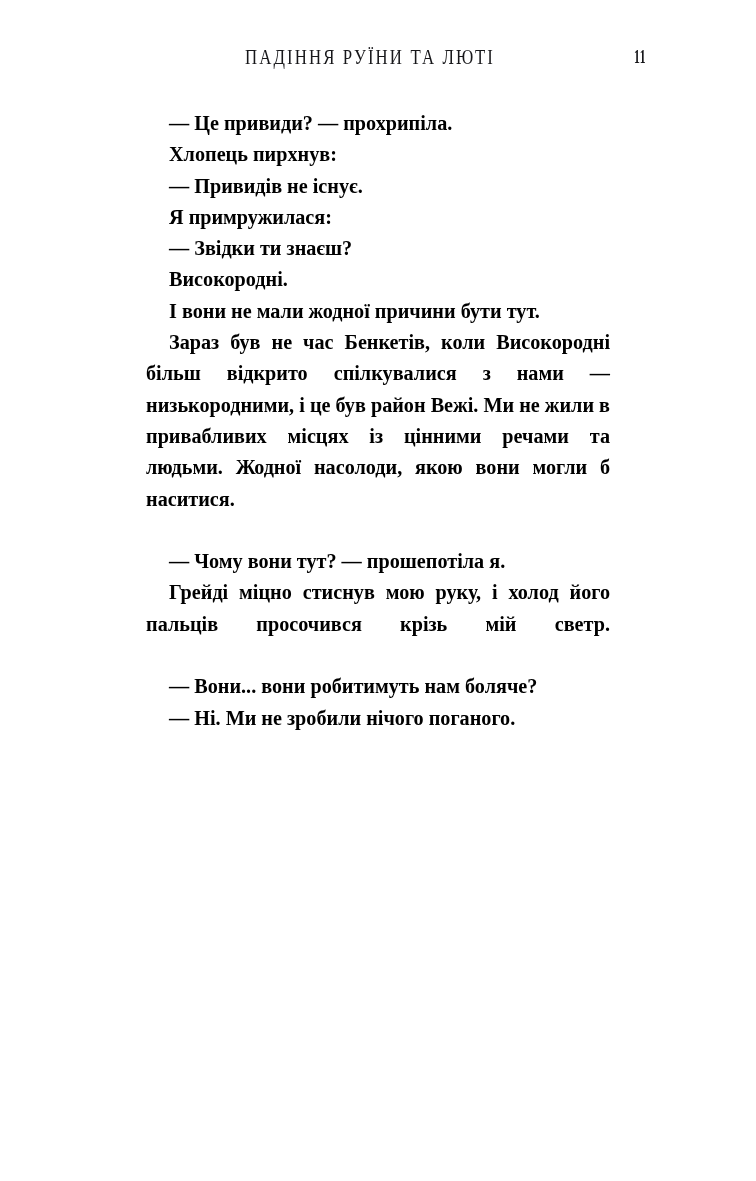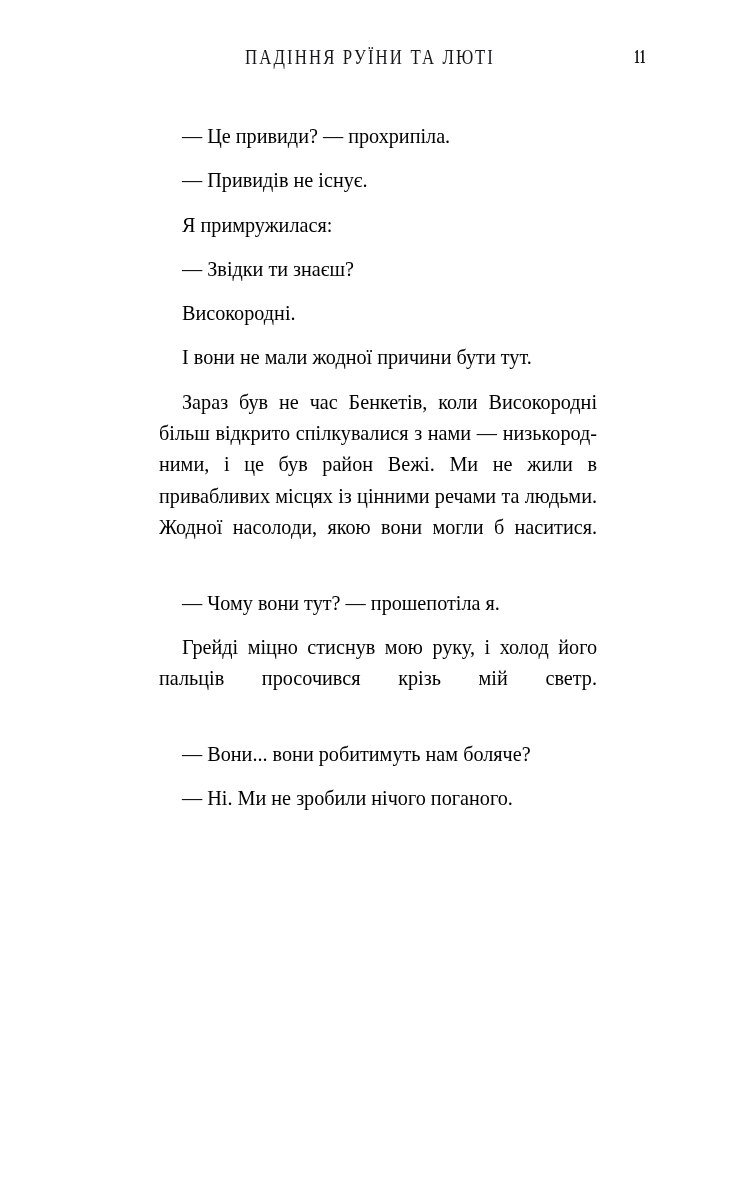--- a/index.html
+++ b/index.html
@@ -72,24 +72,25 @@
     width: 464px;
     font-size: 20.2px;
     line-height: 31.3px;
     text-align: justify;
     text-justify: inter-word;
     hyphens: manual;
     -webkit-hyphens: manual;
   }
 
   .para {
-    margin: 13px;
+    margin: 0;
     padding: 0;
     text-indent: 23px;
     text-align: justify;
+    font-weight: bold;
   }
 
   
   .para.short {
     text-align: left;
   }
 
   .para i,
   .para em {
     font-style: italic;
@@ -108,20 +109,21 @@
 
 <div class="page">
 
   <div class="running-head">
     <div class="running-head-title">ПАДІННЯ РУЇНИ ТА ЛЮТІ</div>
     <div class="running-head-folio">11</div>
   </div>
 
   <div class="text-block">
       <p class="para short">— Це привиди? — прохрипіла.</p>
+      <p class="para short">Хлопець пирхнув:</p>
       <p class="para short">— Привидів не існує.</p>
       <p class="para short">Я примружилася:</p>
       <p class="para short">— Звідки ти знаєш?</p>
       <p class="para short">Високородні.</p>
       <p class="para short">І вони не мали жодної причини бути тут.</p>
       <p class="para">Зараз був не час Бенкетів, коли Високородні більш відкрито спілкувалися з нами — низькород­ними, і це був район Вежі. Ми не жили в привабли­вих місцях із цінними речами та людьми. Жодної насолоди, якою вони могли б наситися.</p>
       <p class="para short">— Чому вони тут? — прошепотіла я.</p>
       <p class="para">Грейді міцно стиснув мою руку, і холод його пальців просочився крізь мій светр.</p>
       <p class="para short">— Вони... вони робитимуть нам боляче?</p>
       <p class="para short">— Ні. Ми не зробили нічого поганого.</p>

